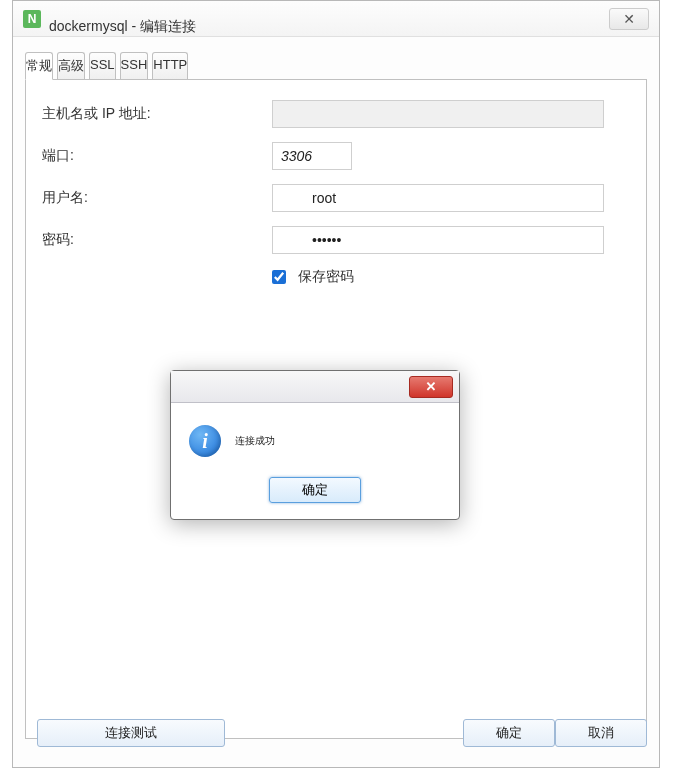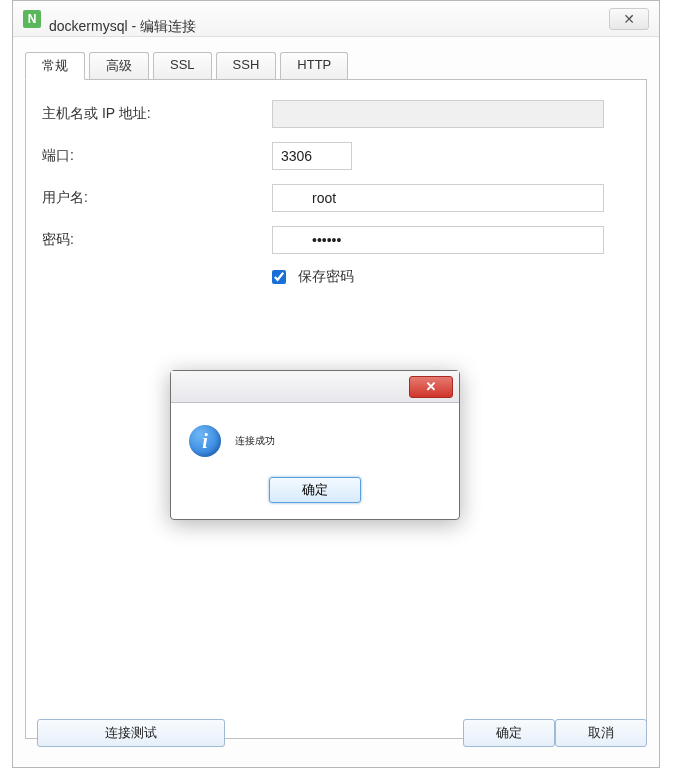--- a/index.html
+++ b/index.html
@@ -65,21 +65,21 @@
     .client-area {
       position: absolute;
       left: 12px; right: 12px; top: 50px; bottom: 10px;
     }
     .tabstrip {
       display: flex;
       gap: 4px;
       height: 28px;
     }
     .tab {
-      padding: 4px 16px;
+      padding: 4px 0;
       border: 1px solid #c0c0c0;
       border-bottom: none;
       background: linear-gradient(#fdfdfd,#efefef);
       color: #333;
       font-size: 13px;
       cursor: pointer;
       position: relative;
       top: 1px;
       border-radius: 3px 3px 0 0;
     }
@@ -111,21 +111,21 @@
     .text-input {
       border: 1px solid #cfcfcf;
       height: 28px;
       padding: 2px 8px;
       font-size: 14px;
       background: #fff;
       color: #222;
     }
     .text-input.wide { width: 346px; }
     .text-input.med  { width: 332px; padding-left: 39px; }
-    .text-input.short { width: 80px; }
+    .text-input.short { width: 80px; font-style: italic; }
     .text-input.readonly { background: #f0f0f0; }
     .check-row {
       margin-left: 230px;
       display: flex;
       align-items: center;
       gap: 12px;
       font-size: 14px;
       color: #333;
     }
     .check-row input[type=checkbox] {

